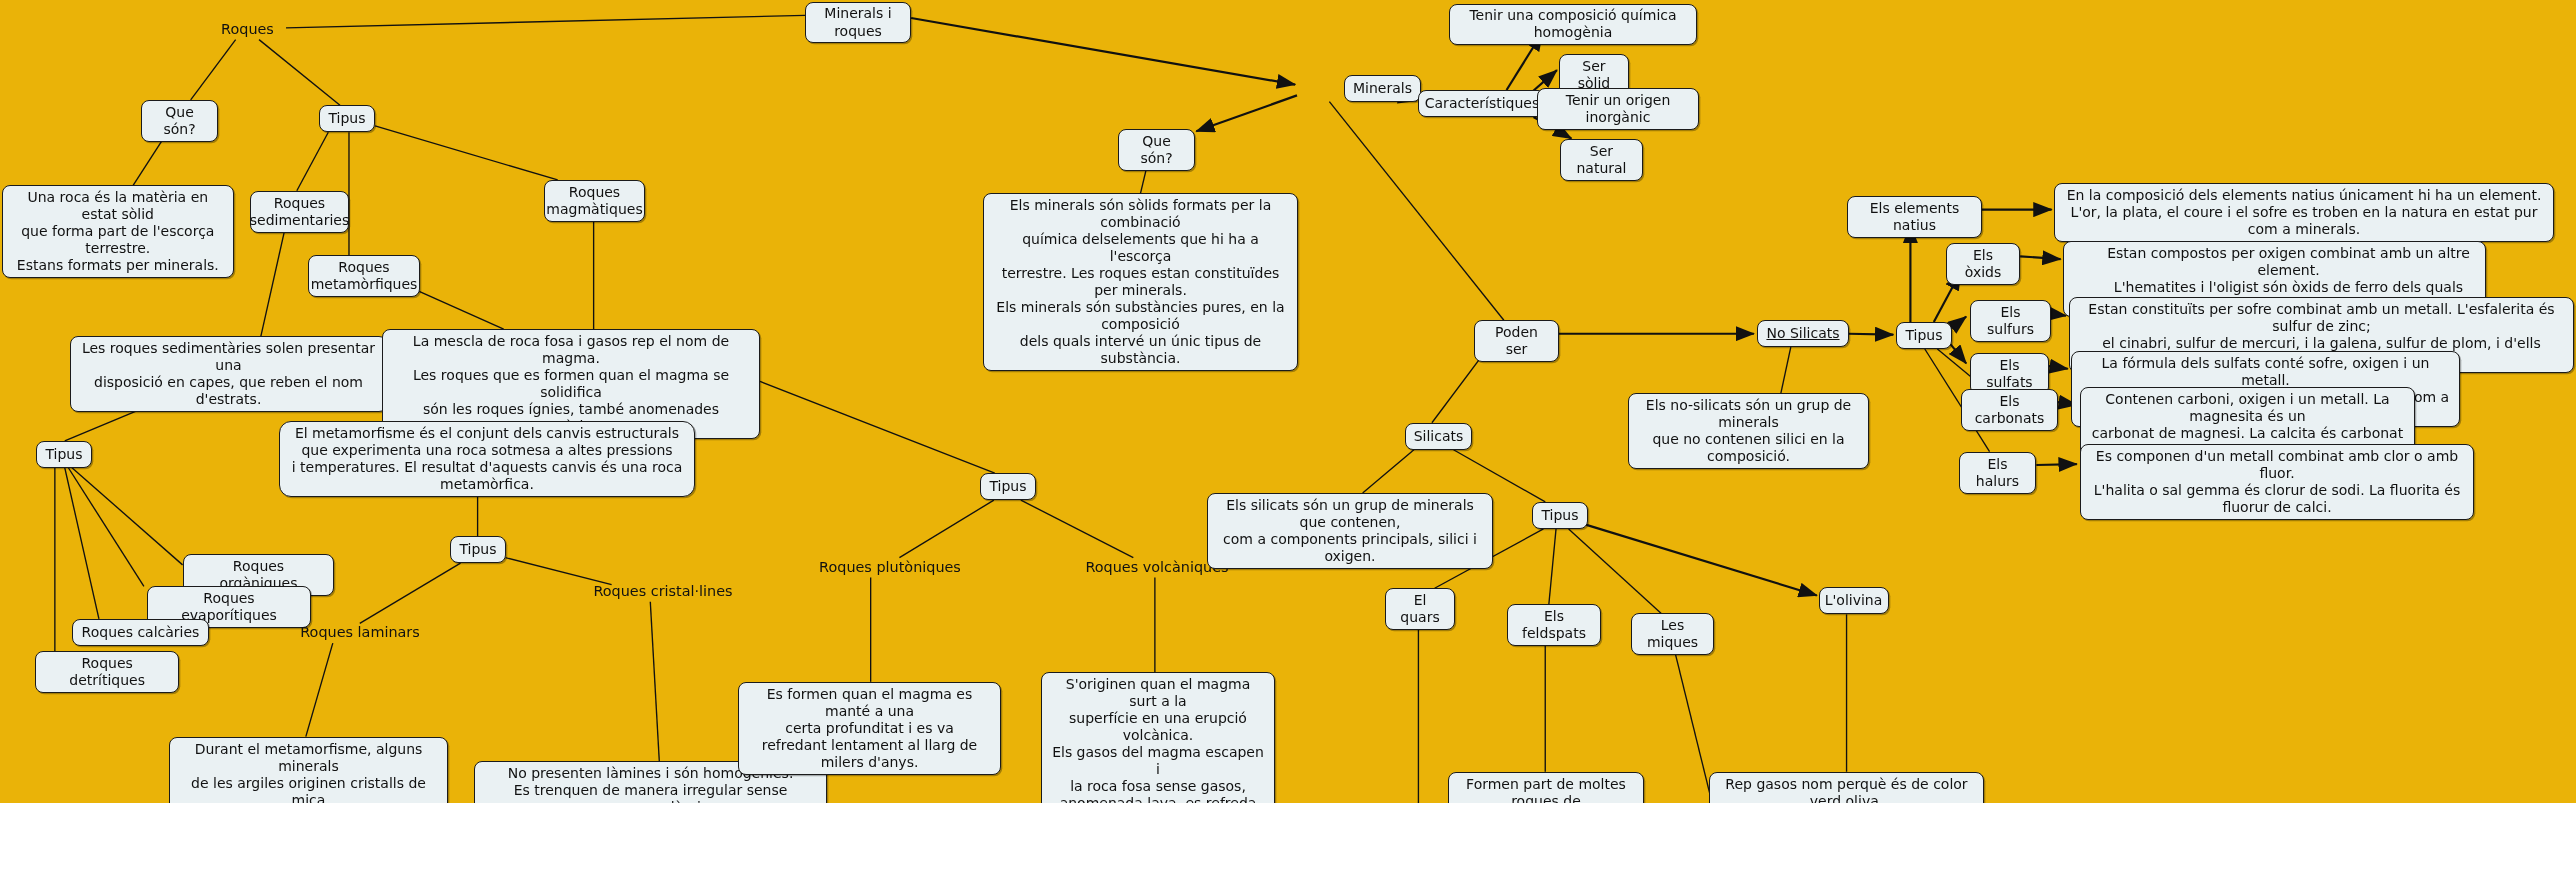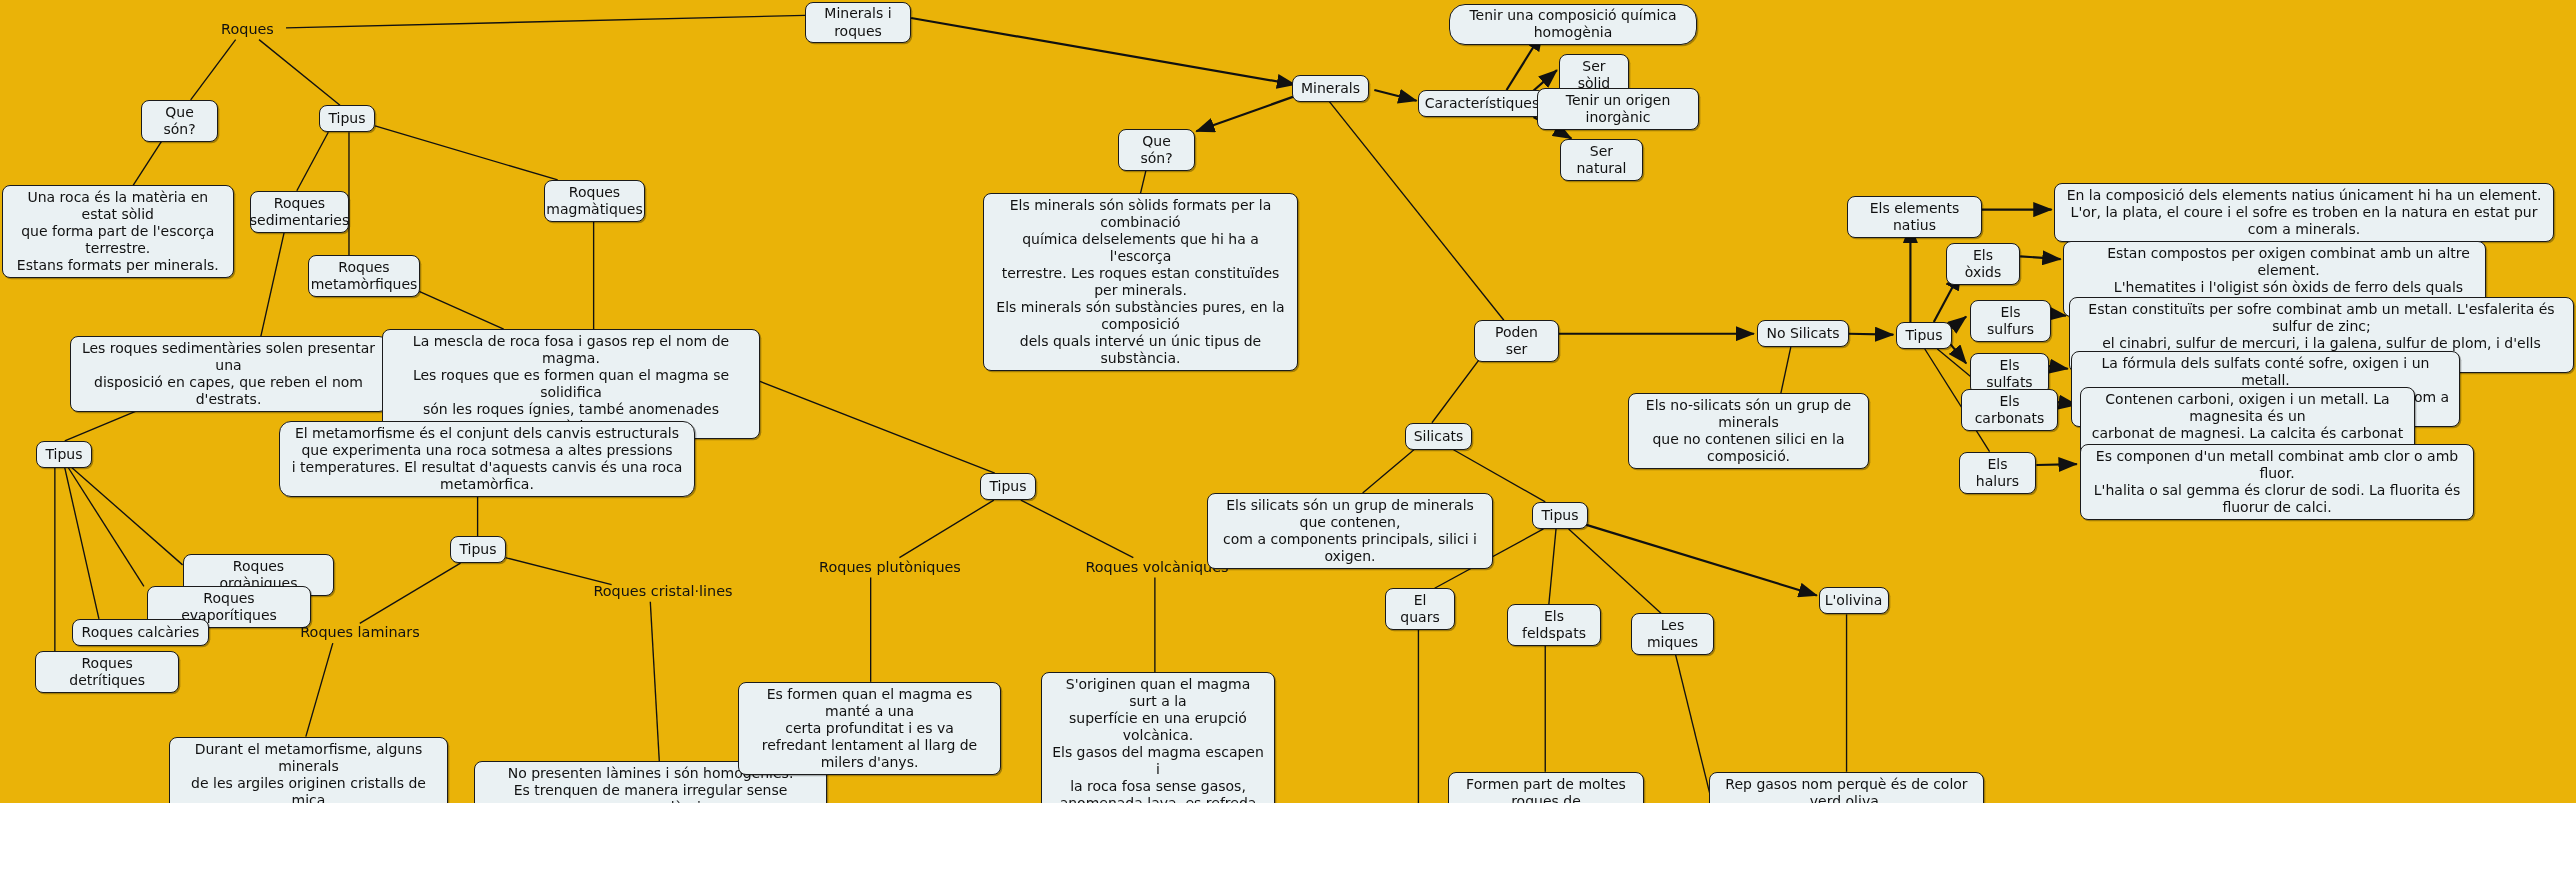--- a/index.html
+++ b/index.html
@@ -170,35 +170,35 @@
       <div class="node label-plain" style="left: 809px; top: 558px; width: 162px; min-height: 20px;">Roques plutòniques</div>
       <div class="node label-plain" style="left: 1075px; top: 558px; width: 164px; min-height: 20px;">Roques volcàniques</div>
       <div class="node small" style="left: 738px; top: 682px; width: 263px; min-height: 56px;">Es formen quan el magma es manté a una
 certa profunditat i es va
 refredant lentament al llarg de milers d'anys.</div>
       <div class="node small" style="left: 1041px; top: 672px; width: 234px; min-height: 88px;">S'originen quan el magma surt a la
 superfície en una erupció volcànica.
 Els gasos del magma escapen i
 la roca fosa sense gasos,
 anomenada lava, es refreda molt de pressa.</div>
-      <div class="node small" style="left: 1292px; top: 75px; width: 77px; min-height: 27px;">Minerals</div>
+      <div class="node small" style="left: 1344px; top: 75px; width: 77px; min-height: 27px;">Minerals</div>
       <div class="node small" style="left: 1118px; top: 129px; width: 77px; min-height: 27px;">Que són?</div>
       <div class="node small" style="left: 983px; top: 193px; width: 315px; min-height: 88px;">Els minerals són sòlids formats per la combinació
 química delselements que hi ha a l'escorça
 terrestre. Les roques estan constituïdes per minerals.
 Els minerals són substàncies pures, en la composició
 dels quals intervé un únic tipus de substància.</div>
       <div class="node small" style="left: 1418px; top: 90px; width: 128px; min-height: 27px;">Característiques</div>
-      <div class="node small" style="left: 1449px; top: 3.6px; width: 248px; min-height: 27px; border-radius: 16px;">Tenir una composició química homogènia</div>
+      <div class="node small" style="left: 1449px; top: 3.6px; width: 248px; min-height: 27px;">Tenir una composició química homogènia</div>
       <div class="node small" style="left: 1559px; top: 54px; width: 70px; min-height: 27px;">Ser sòlid</div>
       <div class="node small" style="left: 1537px; top: 88px; width: 162px; min-height: 27px;">Tenir un origen inorgànic</div>
       <div class="node small" style="left: 1560px; top: 139px; width: 83px; min-height: 27px;">Ser natural</div>
       <div class="node small" style="left: 1474px; top: 320px; width: 85px; min-height: 27px;">Poden ser</div>
       <div class="node small" style="left: 1405px; top: 423px; width: 67px; min-height: 27px;">Silicats</div>
-      <div class="node small" style="left: 1757px; top: 320px; width: 92px; min-height: 27px;">No Silicats</div>
+      <div class="node small" style="left: 1757px; top: 320px; width: 92px; min-height: 27px; text-decoration: underline;">No Silicats</div>
       <div class="node small" style="left: 1207px; top: 493px; width: 286px; min-height: 41px;">Els silicats són un grup de minerals que contenen,
 com a components principals, silici i oxigen.</div>
       <div class="node small" style="left: 1628px; top: 393px; width: 241px; min-height: 41px;">Els no-silicats són un grup de minerals
 que no contenen silici en la composició.</div>
       <div class="node small" style="left: 1532px; top: 502px; width: 56px; min-height: 27px;">Tipus</div>
       <div class="node small" style="left: 1385px; top: 588px; width: 70px; min-height: 27px;">El quars</div>
       <div class="node small" style="left: 1507px; top: 604px; width: 94px; min-height: 27px;">Els feldspats</div>
       <div class="node small" style="left: 1631px; top: 613px; width: 83px; min-height: 27px;">Les miques</div>
       <div class="node small" style="left: 1819px; top: 587px; width: 70px; min-height: 27px; padding-left: 7px;">L'olivina</div>
       <div class="node small" style="left: 1291px; top: 829px; width: 259px; min-height: 88px;">És el mineral més característic

